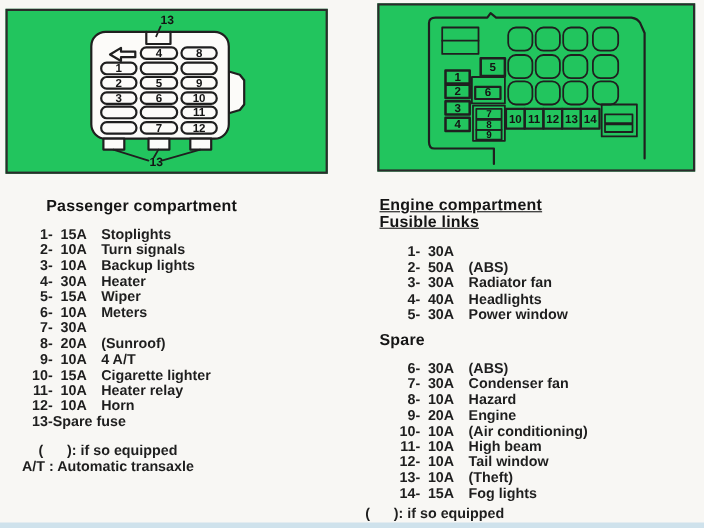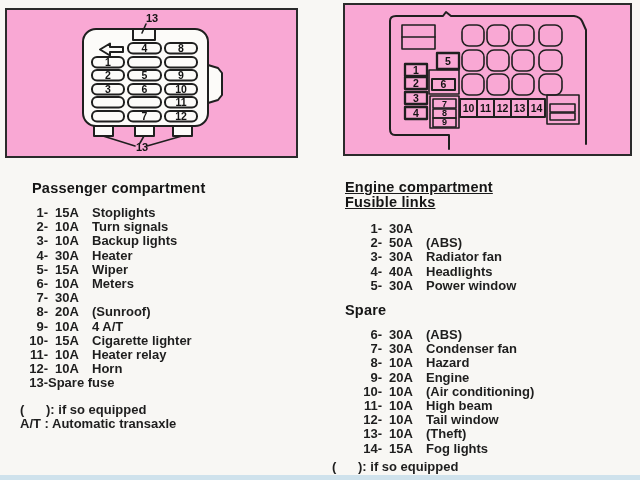--- a/index.html
+++ b/index.html
@@ -4,21 +4,21 @@
 <style>
   html,body{margin:0;padding:0;}
   body{background:#e8e6e2;}
   .stage{
     position:relative; width:640px; height:480px;
     background:#f8f7f4; overflow:hidden;
     font-family:"Liberation Sans", sans-serif;
     color:#1b1b1b;
   }
   .panel{
-    position:absolute; background:#f9a8d4;
+    position:absolute; background:#22c55e;
     border:2px solid #2b2b2b;
   }
   .panel-left{ left:5px; top:8px; width:289px; height:146px; }
   .panel-right{ left:343px; top:3px; width:285px; height:149px; }
   .panel svg{ display:block; }
 
   svg .ln{ stroke:#1f1f1f; fill:none; stroke-linejoin:round; stroke-linecap:round; }
   svg .w2{ stroke-width:2; }
   svg .w15{ stroke-width:1.6; }
   svg .w22{ stroke-width:2.3; }
@@ -37,21 +37,21 @@
   }
   .hdr{ position:absolute; }
   .fuse-list{ position:absolute; }
   .fuse-row{ display:flex; line-height:14.2px; font-size:13px; font-weight:700; color:#1e1e1e; }
   .fuse-row .num{ width:28px; text-align:right; }
   .fuse-row .amp{ width:37px; margin-left:7px; }
   .fuse-row .amp:empty{ display:none; }
   .fuse-row .lbl{ margin-left:0; white-space:nowrap; }
   .fuse-list-right .num{ width:32px; }
   .notes{ position:absolute; }
-  .note{ font-size:13px; font-weight:700; line-height:14.4px; white-space:pre; color:#1e1e1e; }
+  .note{ font-size:13px; font-weight:700; line-height:14.4px; white-space:pre; color:#1e1e1e;text-align:center; }
   .bottom-tint{ position:absolute; left:0; bottom:0; width:640px; height:5px; background:#cfe2ec; }
 </style>
 </head>
 <body>
 
 <div class="stage">
 
   <section class="panel panel-left">
     <svg width="285" height="142" viewBox="0 0 285 142">
 
@@ -167,21 +167,21 @@
       <text class="t10" x="174.5" y="106.7">13</text>
       <text class="t10" x="191.5" y="106.7">14</text>
 
       <rect class="ln w15" x="202" y="90" width="32" height="29"></rect>
       <rect class="ln w15" x="205" y="99" width="25" height="8"></rect>
       <rect class="ln w15" x="205" y="108" width="25" height="7"></rect>
     </svg>
   </section>
 
   <div class="textcol">
-    <div class="hdr" style="left:32px; top:181px;">
+    <div class="hdr" style="left:42px; top:181px;">
       <h2>Passenger compartment</h2>
     </div>
     <div class="fuse-list" style="left:20px; top:206px; width:275px;">
 
         <div class="fuse-row">
           <span class="num">1-</span>
           <span class="amp">15A</span>
           <span class="lbl">Stoplights</span>
         </div>
 

